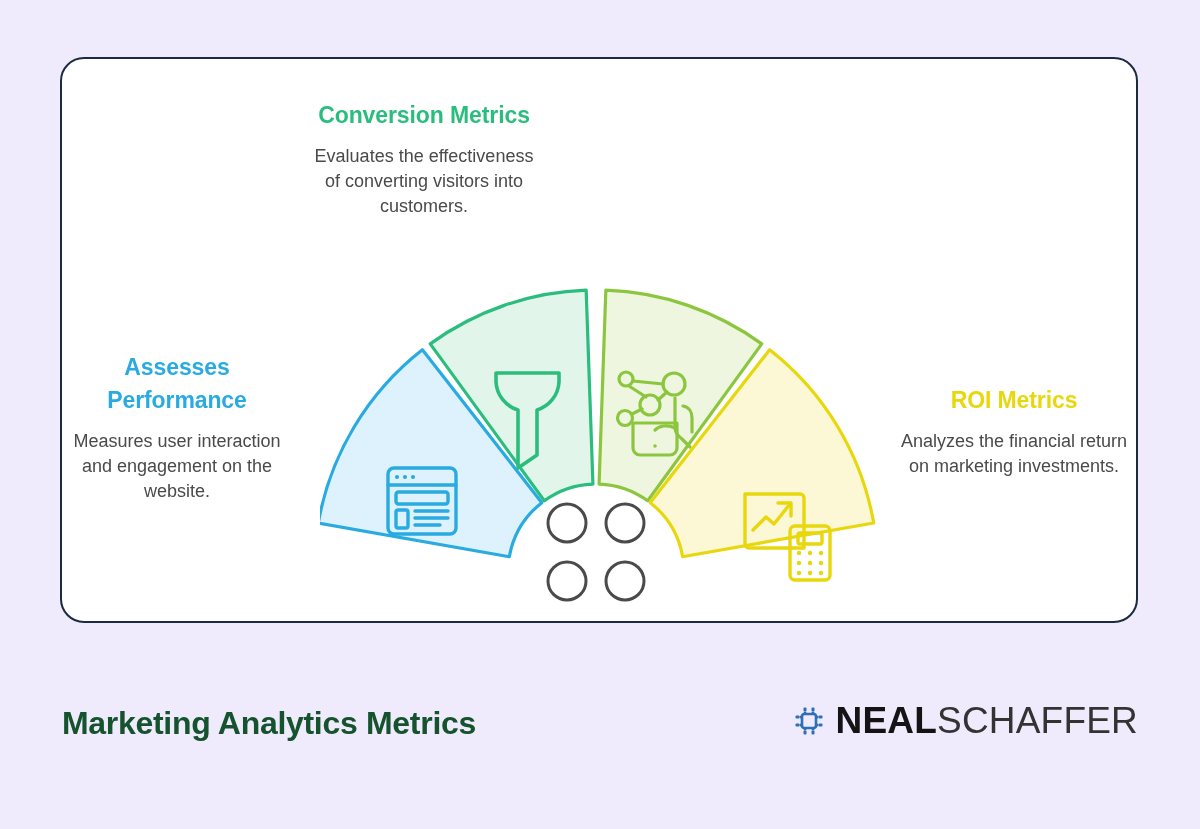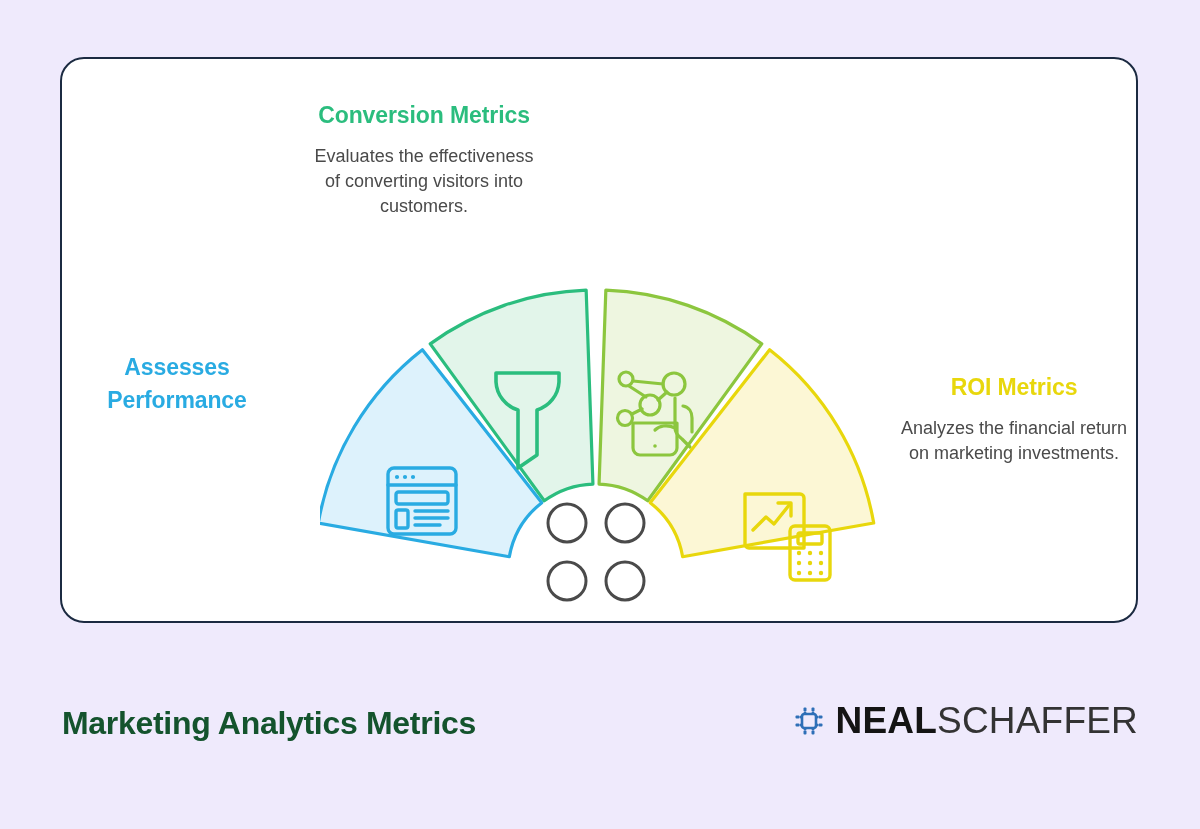--- a/index.html
+++ b/index.html
@@ -47,21 +47,21 @@
   .block .desc {
     font-size: 18px;
     line-height: 25px;
     color: #4a4a4a;
     margin: 0;
   }
 
   #blk-conversion { left: 309px; top: 99px;  width: 230px; }
   #blk-social     { left: 645px; top: 99px;  width: 230px; }
   #blk-website    { left: 62px;  top: 351px; width: 230px; }
-  #blk-roi        { left: 898px; top: 371px; width: 232px; }
+  #blk-roi        { left: 898px; top: 384px; width: 232px; }
 
   
   #fan {
     position: absolute;
     left: 320px;
     top: 288px;
     width: 560px;
     height: 320px;
   }
 
@@ -99,20 +99,21 @@
   <div id="card"></div>
 
   <div class="block" id="blk-conversion">
     <p class="ttl" style="color:#2bbd7e">Conversion Metrics</p>
     <p class="desc">Evaluates the effectiveness of converting visitors into customers.</p>
   </div>
 
 
   <div class="block" id="blk-website">
     <p class="ttl" style="color:#29abe2">Assesses Performance</p>
+    <p class="desc">Measures user interaction and engagement on the website.</p>
   </div>
 
   <div class="block" id="blk-roi">
     <p class="ttl" style="color:#e8d70c">ROI Metrics</p>
     <p class="desc">Analyzes the financial return on marketing investments.</p>
   </div>
 
   <svg id="fan" viewBox="0 0 560 320">
 
     <g>

